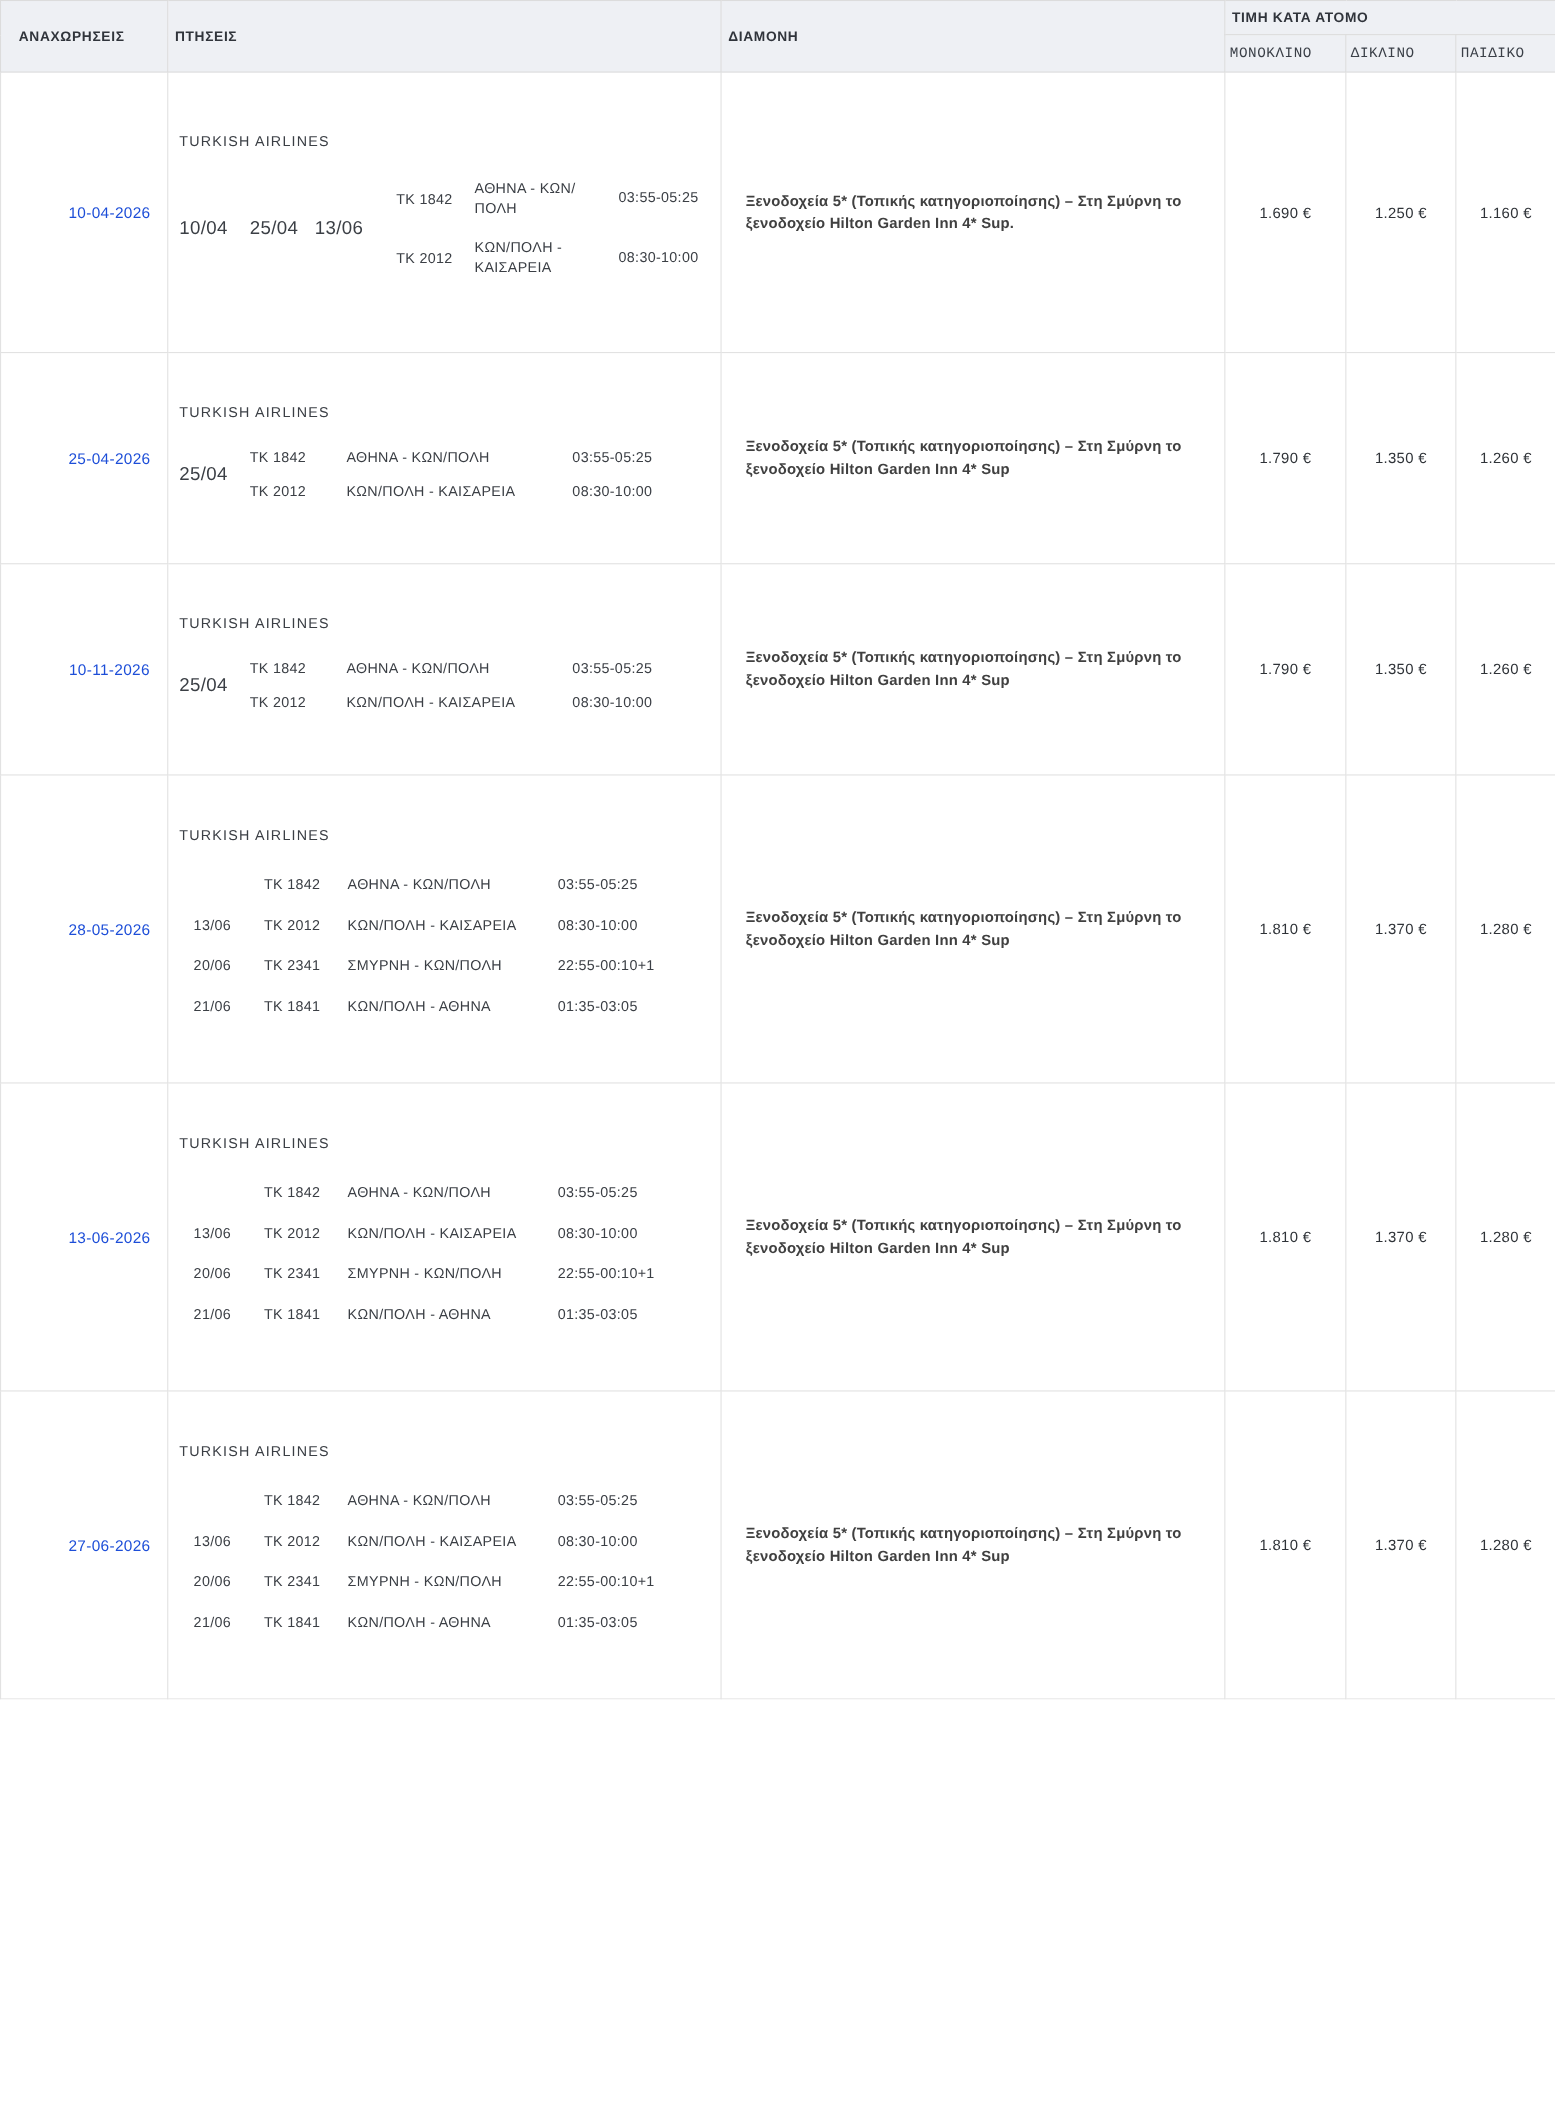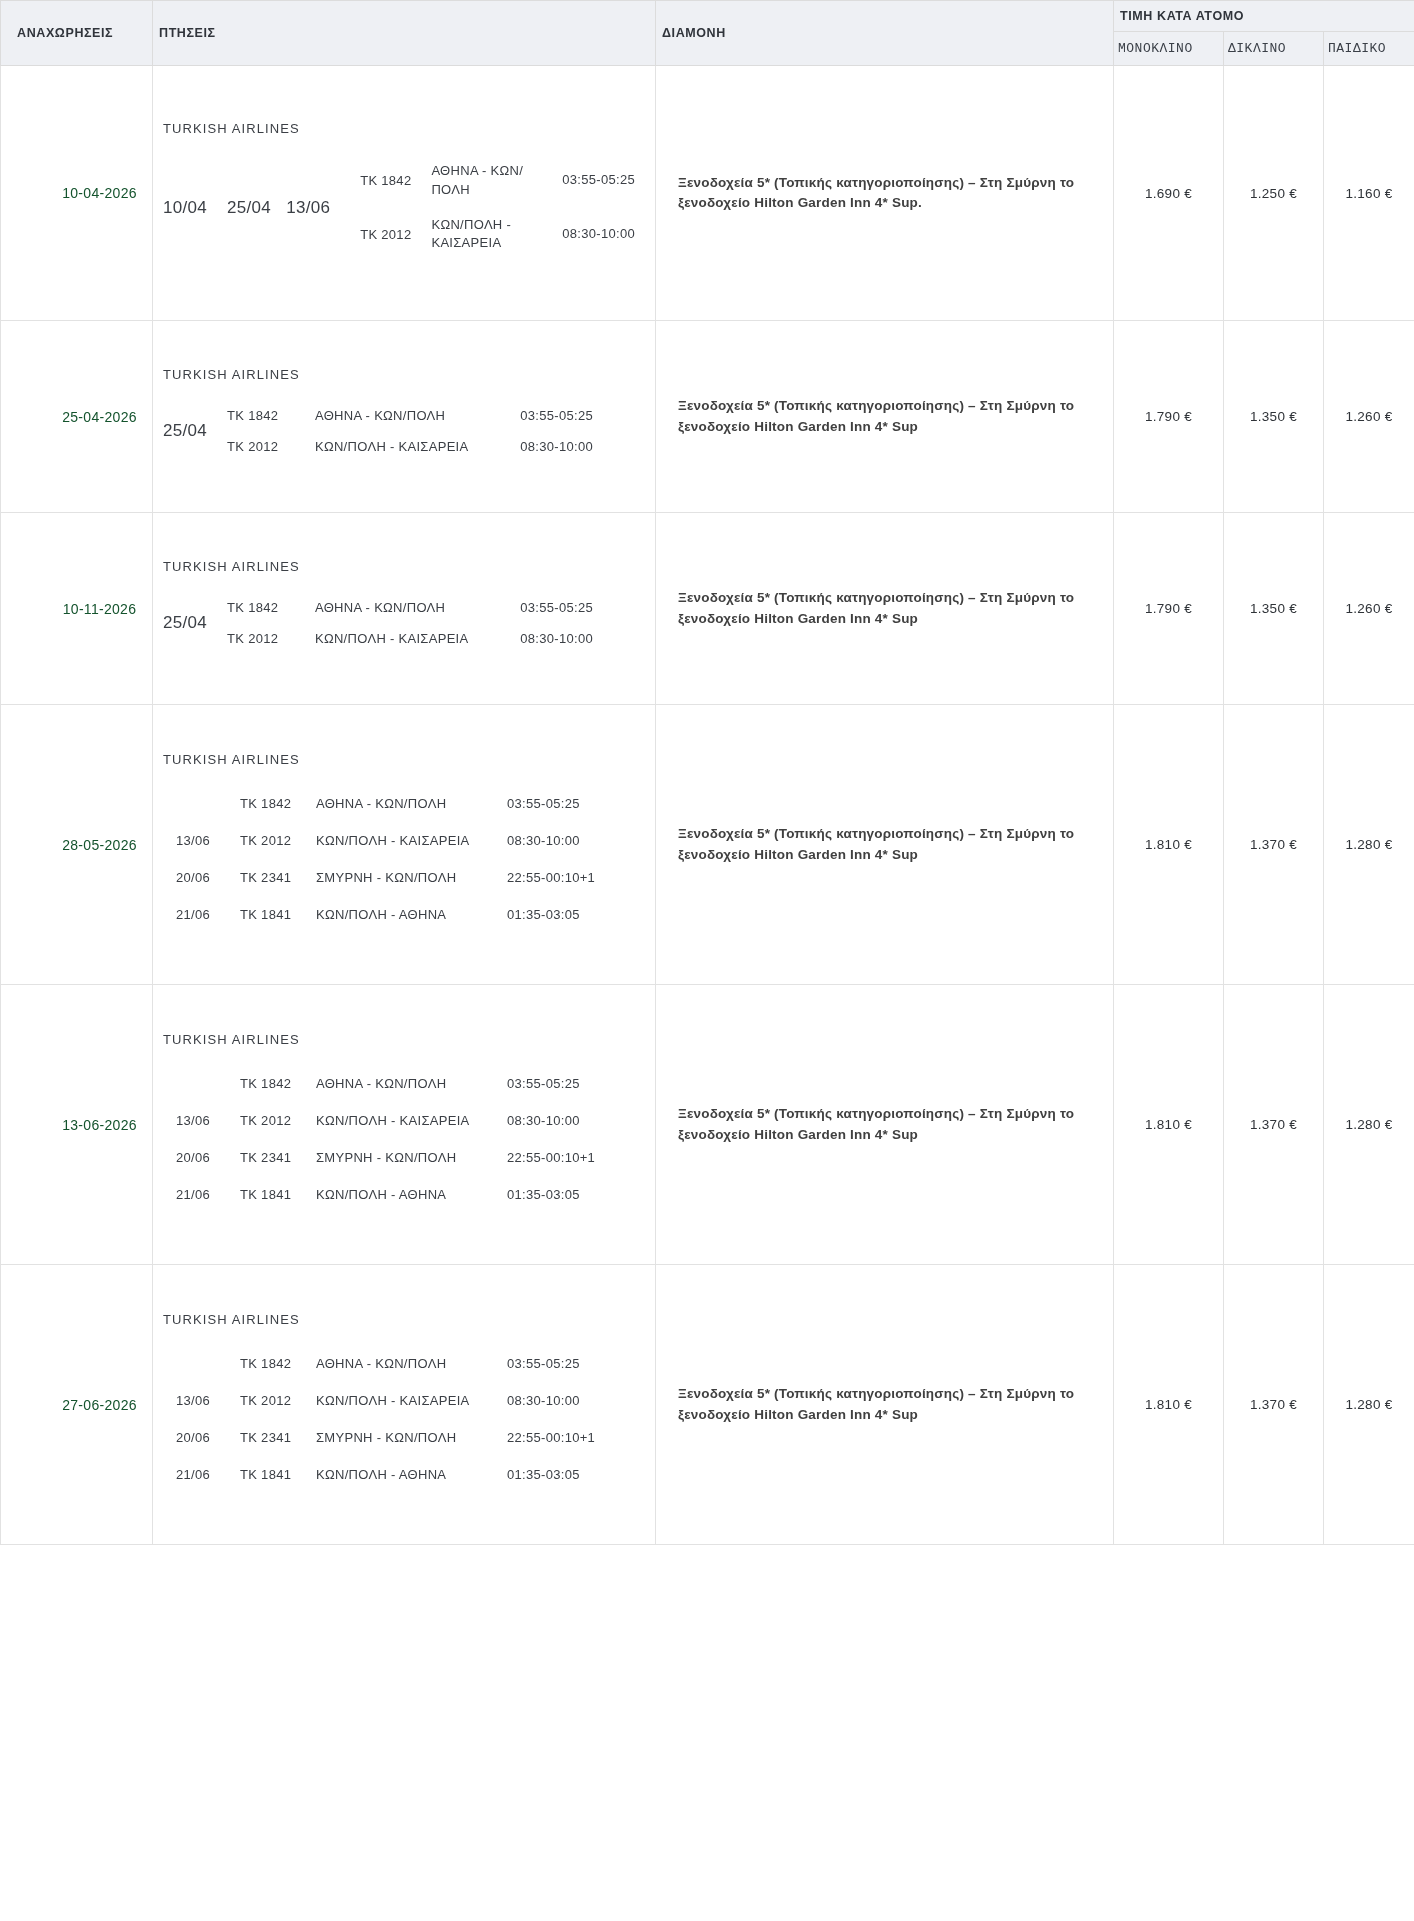--- a/index.html
+++ b/index.html
@@ -59,21 +59,21 @@
   }
 
   tbody td {
     border: 1px solid #e2e2e2;
     vertical-align: middle;
     background: #ffffff;
   }
   td.dep {
     text-align: center;
     font-size: 14px;
-    color: #14532d;
+    color: #1d4ed8;
     letter-spacing: 0.3px;
     padding-left: 47px;
   }
   td.flights {
     padding: 18px 10px 22px 10px;
   }
   td.stay {
     padding: 10px 22px;
     text-align: left;
     color: #404040;

